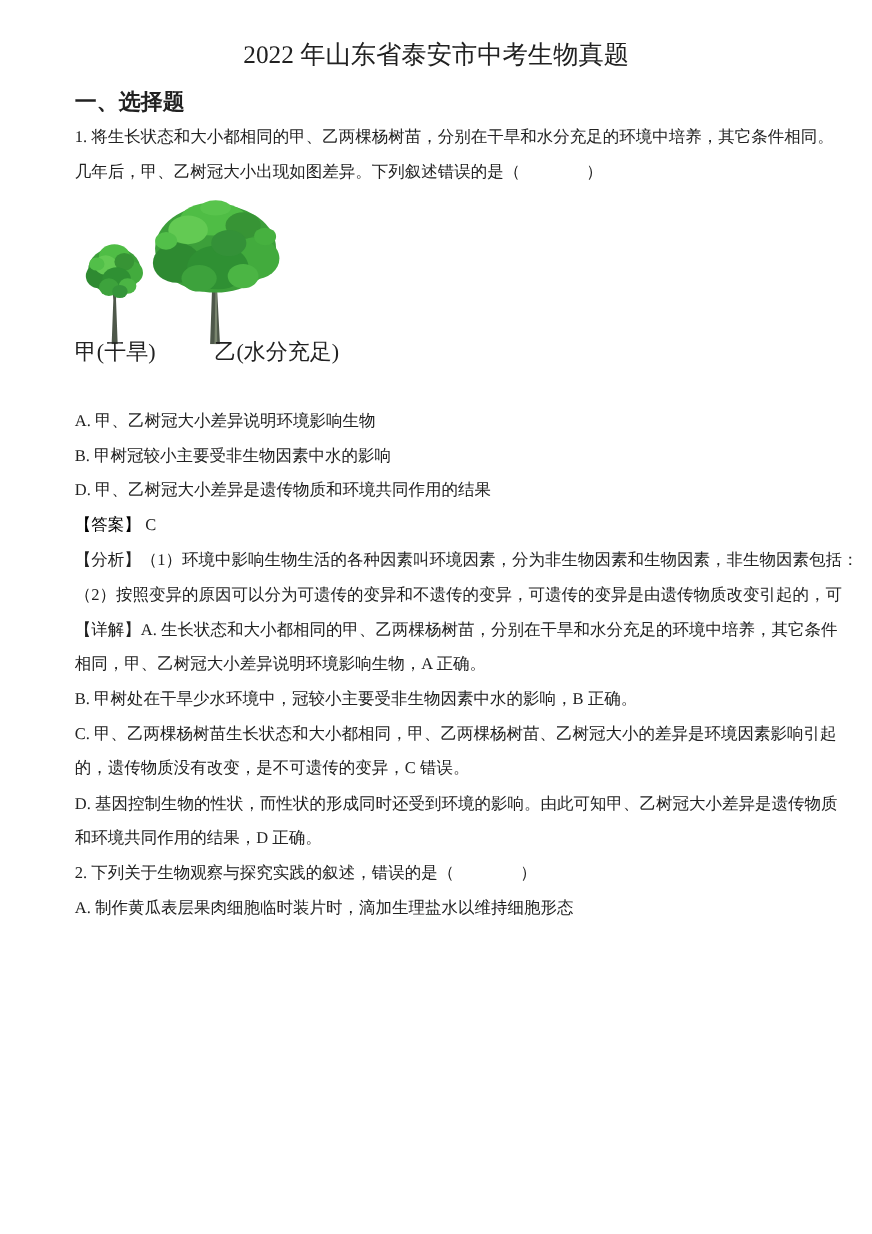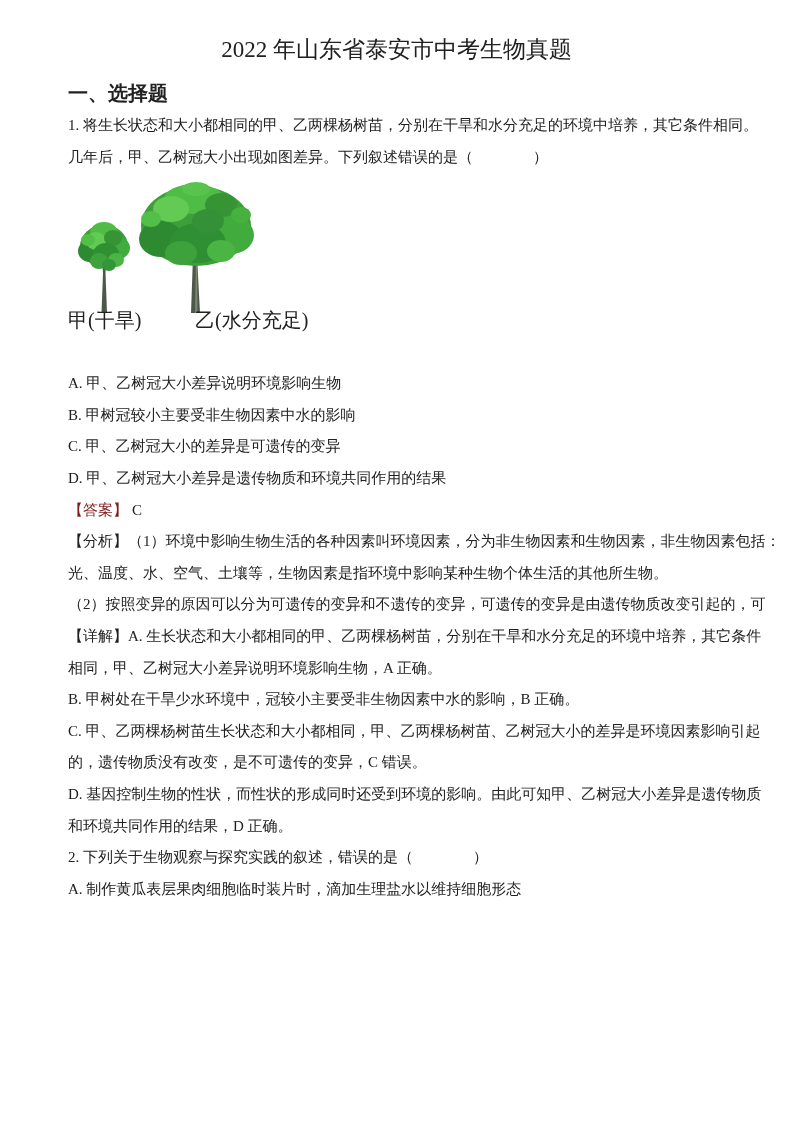--- a/index.html
+++ b/index.html
@@ -31,21 +31,21 @@
     white-space: pre;
   }
   .q1-lines { margin-top: 4px; }
   .line {
     font-size: 15px;
     line-height: 31.6px;
     height: 31.6px;
     white-space: pre;
     color: #212121;
   }
-  .blue { color: #7f1d1d; }
+  .blue { color: #000000; }
   .answer-text { margin-left: 4px; }
   .figure {
     position: relative;
     height: 195px;
   }
   .tree-small { position: absolute; left: 8px; top: 45px; }
   .tree-large { position: absolute; left: 68px; top: 8px; }
   .figure-label {
     position: absolute;
     top: 136px;
@@ -112,25 +112,23 @@
         <ellipse cx="72" cy="40" rx="16" ry="12" fill="#349138"></ellipse>
       </svg>
 
       <span class="figure-label label-small">甲(干旱)</span>
       <span class="figure-label label-large">乙(水分充足)</span>
     </div>
 
     <div>
         <div class="line">A. 甲、乙树冠大小差异说明环境影响生物</div>
         <div class="line">B. 甲树冠较小主要受非生物因素中水的影响</div>
-        <div class="line">C. 甲、乙树冠大小的差异是可遗传的变异</div>
         <div class="line">D. 甲、乙树冠大小差异是遗传物质和环境共同作用的结果</div>
         <div class="line"><span class="blue">【答案】</span><span class="answer-text">C</span></div>
         <div class="line">【分析】（1）环境中影响生物生活的各种因素叫环境因素，分为非生物因素和生物因素，非生物因素包括：</div>
-        <div class="line">光、温度、水、空气、土壤等，生物因素是指环境中影响某种生物个体生活的其他所生物。</div>
         <div class="line">（2）按照变异的原因可以分为可遗传的变异和不遗传的变异，可遗传的变异是由遗传物质改变引起的，可</div>
         <div class="line">【详解】A. 生长状态和大小都相同的甲、乙两棵杨树苗，分别在干旱和水分充足的环境中培养，其它条件</div>
         <div class="line">相同，甲、乙树冠大小差异说明环境影响生物，A 正确。</div>
         <div class="line">B. 甲树处在干旱少水环境中，冠较小主要受非生物因素中水的影响，B 正确。</div>
         <div class="line">C. 甲、乙两棵杨树苗生长状态和大小都相同，甲、乙两棵杨树苗、乙树冠大小的差异是环境因素影响引起</div>
         <div class="line">的，遗传物质没有改变，是不可遗传的变异，C 错误。</div>
         <div class="line">D. 基因控制生物的性状，而性状的形成同时还受到环境的影响。由此可知甲、乙树冠大小差异是遗传物质</div>
         <div class="line">和环境共同作用的结果，D 正确。</div>
         <div class="line">2. 下列关于生物观察与探究实践的叙述，错误的是（　　　　）</div>
         <div class="line">A. 制作黄瓜表层果肉细胞临时装片时，滴加生理盐水以维持细胞形态</div>

